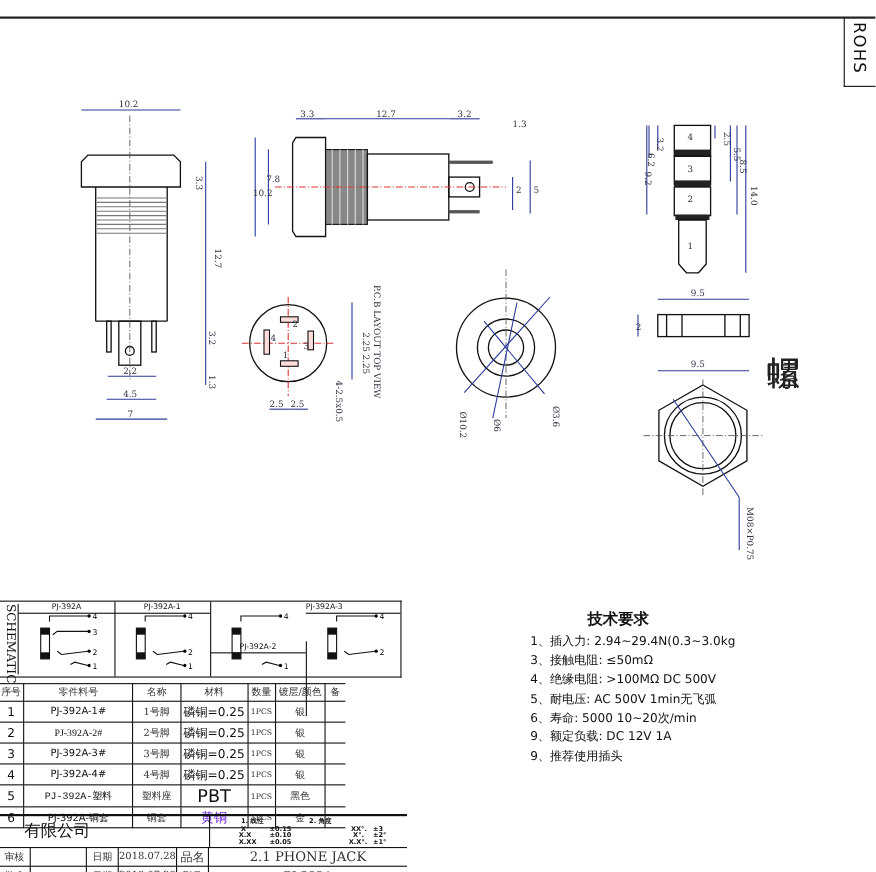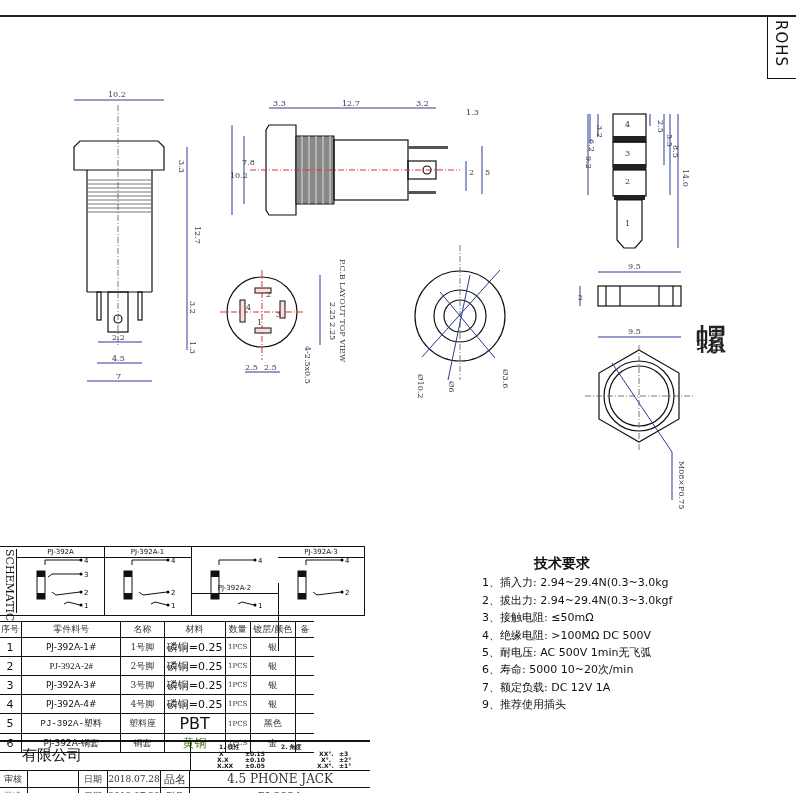--- a/index.html
+++ b/index.html
@@ -193,21 +193,21 @@
   <div class="abs" style="left:17px;top:0;width:87px;height:68px;border-right:1.5px solid #111;">
     <div style="font-size:7px;text-align:center;border-bottom:1.5px solid #111;height:10px;line-height:10px;">PJ-392A</div>
   </div>
   <div class="abs" style="left:104px;top:0;width:87px;height:68px;border-right:1.5px solid #111;">
     <div style="font-size:7px;text-align:center;border-bottom:1.5px solid #111;height:10px;line-height:10px;">PJ-392A-1</div>
   </div>
   <div class="abs" style="left:191px;top:0;width:87px;height:68px;border-right:1.5px solid #111;margin-top:36px;">
     <div style="font-size:7px;text-align:center;border-bottom:1.5px solid #111;height:10px;line-height:10px;">PJ-392A-2</div>
   </div>
   <div class="abs" style="left:278px;top:0;width:86px;height:68px;">
-    <div style="font-size:7px;text-align:center;border-bottom:1.5px solid #111;height:10px;line-height:10px;">PJ-392A-3</div>
+    <div style="font-size:7px;text-align:left;border-bottom:1.5px solid #111;height:10px;line-height:10px;">PJ-392A-3</div>
   </div>
   <svg width="364" height="68">
     <g fill="#111" stroke="#111" stroke-width="1">
       <rect x="37" y="573" width="0" height="0"></rect>
     </g>
     <g transform="translate(0,0)">
       <rect x="37" y="24" width="8" height="28" fill="none" stroke="#111"></rect>
         <rect x="37" y="24" width="8" height="6" fill="#111"></rect>
         <rect x="37" y="46" width="8" height="6" fill="#111"></rect>
       <polyline points="45,18 45,13 80,13" fill="none" stroke="#111"></polyline>
@@ -315,21 +315,21 @@
     <td>塑料座</td>
     <td style="font-size:16px;color:#111;font-family:'DejaVu Sans',sans-serif">PBT</td>
     <td style="font-size:7px">1PCS</td>
     <td>黑色</td>
     <td style="border-right:none"></td>
   </tr>
   <tr style="height:19px">
     <td style="font-size:11px;color:#111;font-family:'DejaVu Sans',sans-serif">6</td>
     <td style="font-family:'DejaVu Sans',sans-serif;color:#111">PJ-392A-铜套</td>
     <td>铜套</td>
-    <td style="font-size:12px;color:#4d7c0f">黄铜</td>
+    <td style="font-size:12px;color:#6d28d9">黄铜</td>
     <td style="font-size:7px">1PCS</td>
     <td>金</td>
     <td style="border-right:none"></td>
   </tr>
 </tbody>
   </table>
 
 <div class="abs" style="left:0;top:740px;width:370px;height:53px;border-top:2px solid #111;">
   <div class="abs" style="left:22px;top:4px;font-size:15px;color:#111;">有限公司</div>
   <div class="abs" style="left:190px;top:0;width:180px;height:28px;border-left:1.5px solid #111;font-size:6px;font-weight:bold;line-height:6px;">
@@ -349,37 +349,36 @@
     <div class="abs" style="left:148px;top:21px;">±1°</div>
   </div>
   <table style="left:-2px;top:28px;width:372px;">
     <tbody>
         <tr style="height:17px">
       <td style="width:28px">审核</td>
       <td style="width:50px"></td>
       <td style="width:28px">日期</td>
       <td style="width:52px">2018.07.28</td>
       <td style="width:28px;font-size:11px">品名</td>
-      <td style="font-size:12px;border-right:none">4.5 PHONE JACK</td>
+      <td style="font-size:12px;border-right:none">2.1 PHONE JACK</td>
     </tr>
     <tr style="height:17px">
       <td>批准</td>
       <td></td>
       <td>日期</td>
       <td>2018.07.28</td>
       <td>型号</td>
       <td style="font-size:11px;border-right:none">PJ-392A</td>
     </tr>
   </tbody>
     </table>
 </div>
 
 <div class="tech">
   <div class="t">技术要求</div>
   <div>1、插入力: 2.94~29.4N(0.3~3.0kg</div>
-  <div>2、拔出力: 2.94~29.4N(0.3~3.0kgf</div>
   <div>3、接触电阻: ≤50mΩ</div>
   <div>4、绝缘电阻: &gt;100MΩ DC   500V</div>
   <div>5、耐电压: AC   500V   1min无飞弧</div>
   <div>6、寿命: 5000  10~20次/min</div>
-  <div>7、额定负载: DC   12V   1A</div>
+  <div>9、额定负载: DC   12V   1A</div>
   <div>9、推荐使用插头</div>
 </div>
 
 </body></html>

